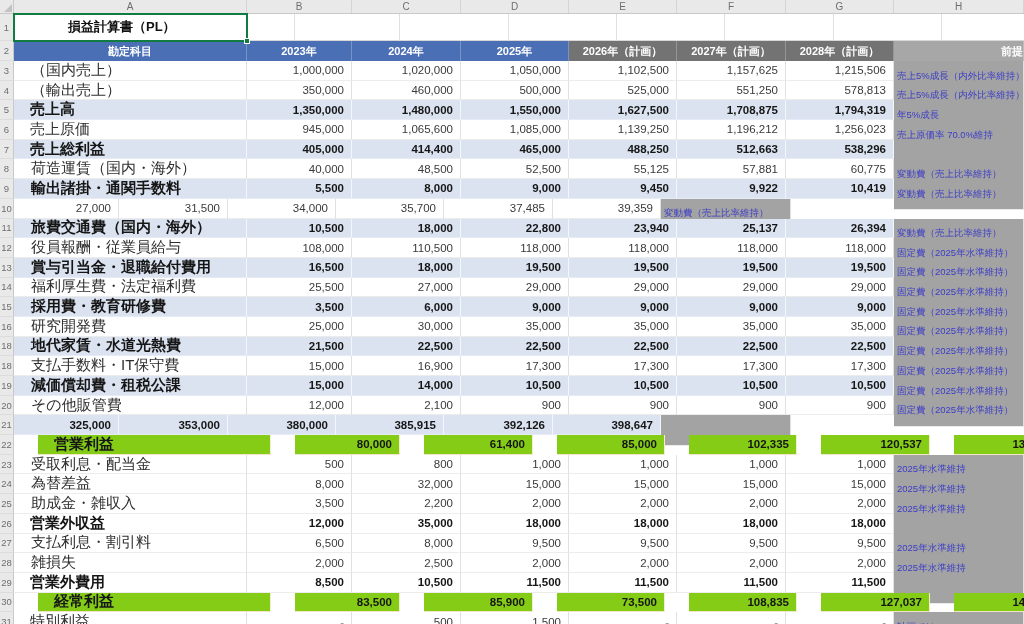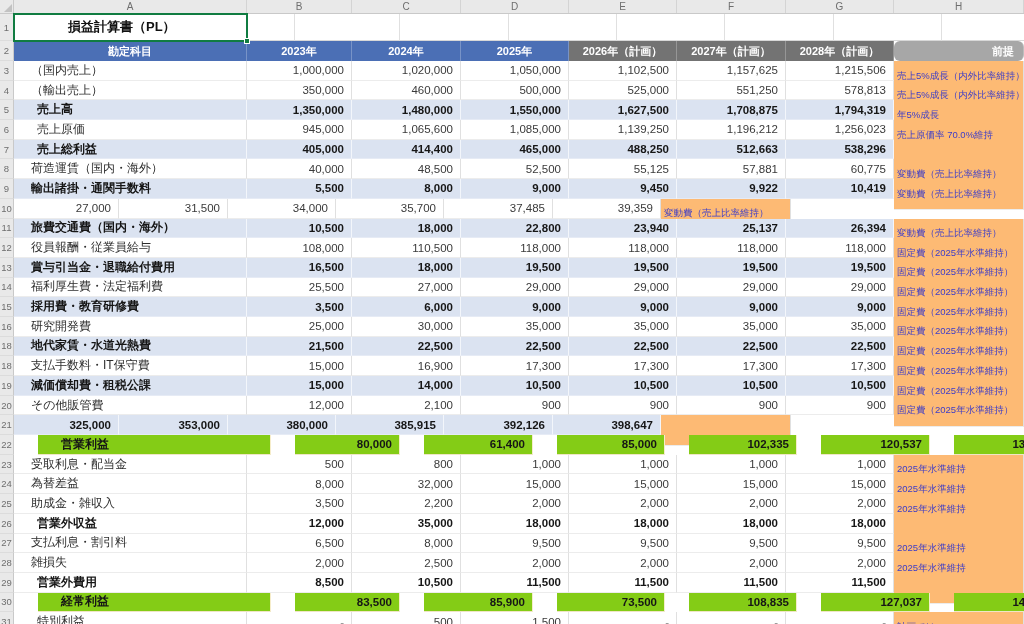--- a/index.html
+++ b/index.html
@@ -31,27 +31,27 @@
   .row1 { height:27px; }
   .row1 .cell { border-bottom-color:#D8D8D8; }
   .title-cell { font-size:13px; font-weight:bold; color:#111; padding:0 6px; white-space:nowrap;margin-left:48px; }
   .unit-note { font-size:11px; color:#222; white-space:nowrap; padding-left:113px; }
   
   .row2 { height:20px; }
   .hdr { font-size:11px; font-weight:bold; color:#fff; justify-content:center;
     border-right:1px solid rgba(255,255,255,0.25); border-bottom:none; white-space:nowrap; }
   .hdr-blue  { background:#4B6FB5; }
   .hdr-orange{ background:#737373; }
-  .hdr-gray  { background:#A7A7A7; justify-content:flex-end; padding-right:9px;border-radius:6px; }
+  .hdr-gray  { background:#A7A7A7; justify-content:flex-end; padding-right:0; }
   
   .drow { height:19.7px; }
-  .label-cell { font-size:12px; color:#2E2E2E; padding:0 23px; white-space:nowrap; }
+  .label-cell { font-size:15px; color:#2E2E2E; padding:0 16px; white-space:nowrap; }
   .indent { padding-left:17px; }
   .num-cell { font-size:11.5px; color:#3A3A3A; justify-content:flex-end; padding:0 7px; white-space:nowrap; }
-  .note-cell { font-size:9.5px; color:#3C3CC8; padding:15px 3px; white-space:nowrap; background:#fdba74; }
+  .note-cell { font-size:9.5px; color:#3C3CC8; padding:15px 3px; white-space:nowrap; background:#a3a3a3; }
   .bg-band  { background:#DBE3F1; border-right-color:#F3F6FB; border-bottom-color:#E6EBF5; }
   .bg-cream { background:#84cc16; border-right-color:#F6EDCB; border-bottom-color:#EFE6C6;margin-left:24px; }
   .bold-row .label-cell, .bold-row .num-cell { font-weight:bold; color:#161616; }
   .dash { color:#8E8E8E; }
   
   .selection { position:absolute; left:13px; top:13px; width:235px; height:29px;
     border:2px solid #107C41; pointer-events:none; }
   .fill-handle { position:absolute; right:-4px; bottom:-4px; width:6px; height:6px;
     background:#107C41; border:1px solid #fff; }
 </style>

